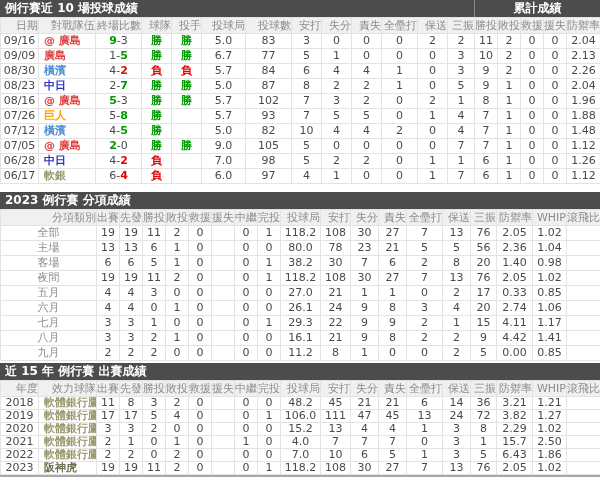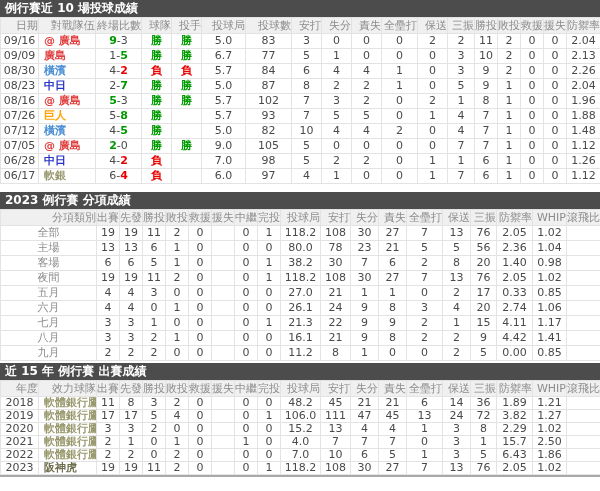--- a/index.html
+++ b/index.html
@@ -42,20 +42,21 @@
   .bottom-line { height:2px; background:#a8a8a8; }
 </style>
 </head>
 <body>
 
 <div class="page">
 
   <section class="gap8">
     <div class="section-title">
       <span>例行賽近 10 場投球成績</span>
+      <span class="group-title">累計成績</span>
     </div>
     <table>
         <colgroup>
           <col style="width: 38px;">
           <col style="width: 57px;">
           <col style="width: 46px;">
           <col style="width: 30px;">
           <col style="width: 30px;">
           <col style="width: 44px;">
           <col style="width: 46px;">
@@ -477,21 +478,21 @@
           <tr>
             <td><span class="cat">七月</span></td>
             <td>3</td>
             <td>3</td>
             <td>1</td>
             <td>0</td>
             <td>0</td>
             <td></td>
             <td>0</td>
             <td>1</td>
-            <td>21.3</td>
+            <td>29.3</td>
             <td>22</td>
             <td>9</td>
             <td>9</td>
             <td>2</td>
             <td>1</td>
             <td>15</td>
             <td>4.11</td>
             <td>1.17</td>
             <td></td>
           </tr>
@@ -604,21 +605,21 @@
             <td></td>
             <td>0</td>
             <td>0</td>
             <td>48.2</td>
             <td>45</td>
             <td>21</td>
             <td>21</td>
             <td>6</td>
             <td>14</td>
             <td>36</td>
-            <td>1.89</td>
+            <td>3.21</td>
             <td>1.21</td>
             <td></td>
           </tr>
           <tr>
             <td>2019</td>
             <td class="left"><span class="hawks">軟體銀行鷹</span></td>
             <td>17</td>
             <td>17</td>
             <td>5</td>
             <td>4</td>

